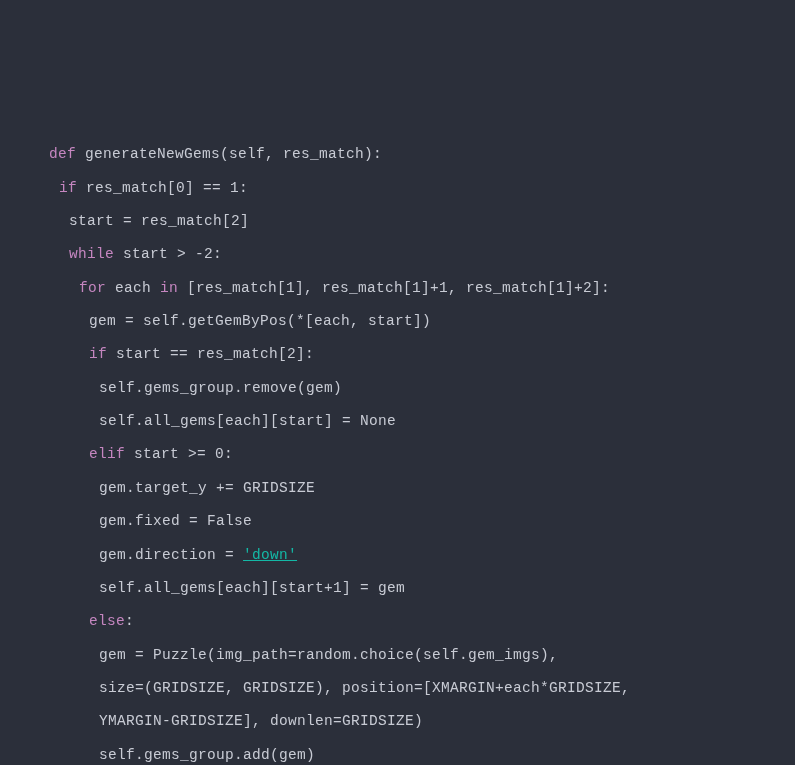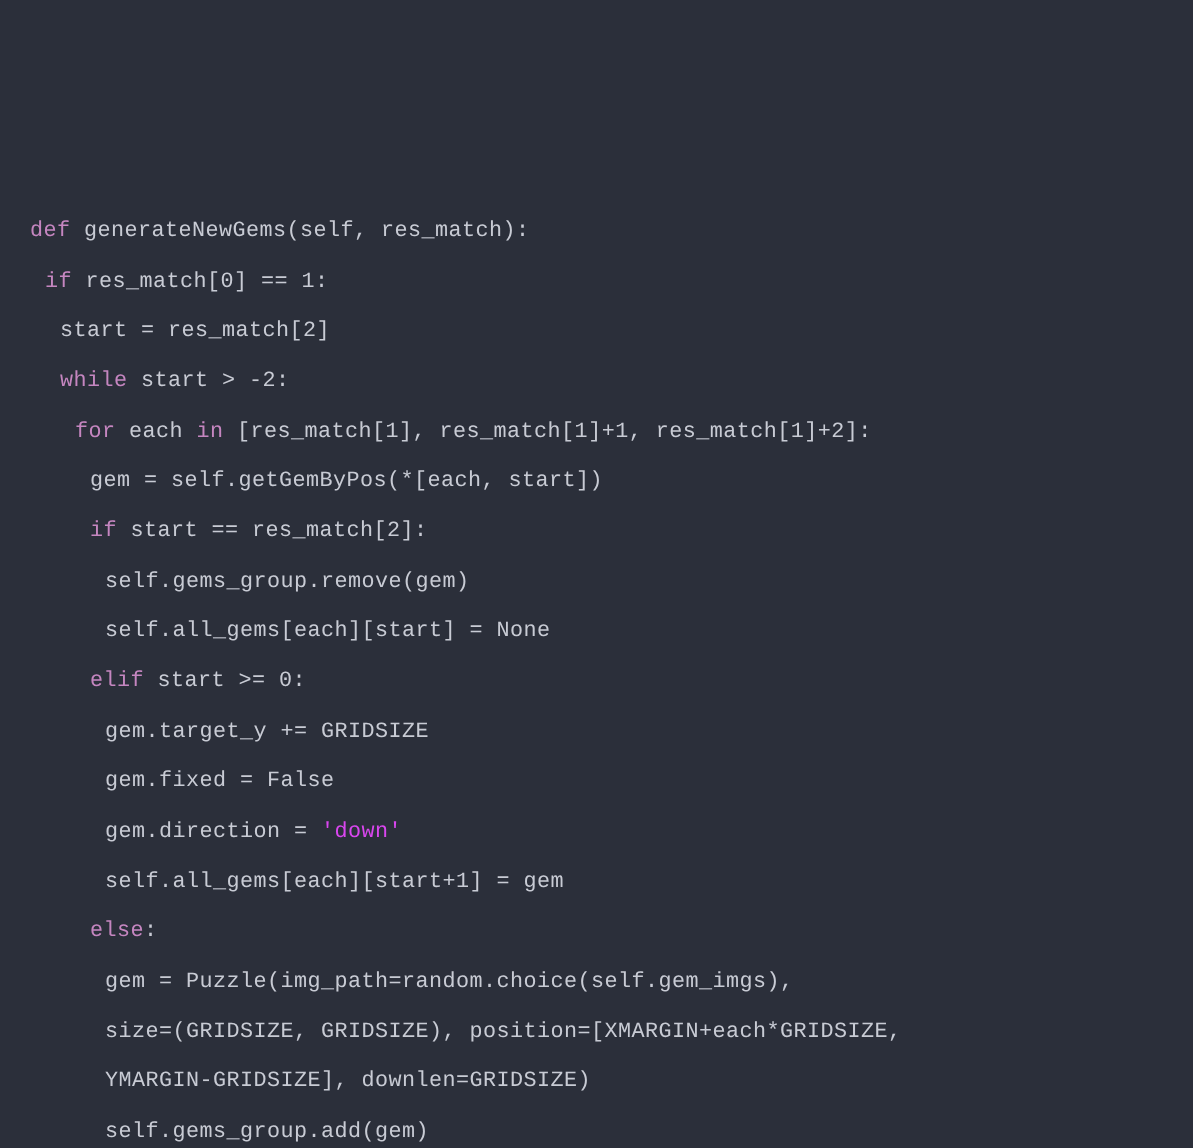--- a/index.html
+++ b/index.html
@@ -12,26 +12,28 @@
       font-family: 'Consolas', 'Monaco', 'Courier New', monospace;
       font-size: 14.5px;
       line-height: 2.3;
       color: #c8cbd4;
       padding: 5px 20px;
       white-space: pre;
       letter-spacing: 0.3px;
     }
     .line {
       display: block;
+      margin-left: 29px;
     }
     .kw {
       color: #c586c0;
     }
     .str {
-      color: #d946ef;
+      color: #14b8a6;
+      text-decoration: underline;
     }
     .id {
       color: #c8cbd4;
     }
   </style>
 </head>
 <body>
 
 
 

